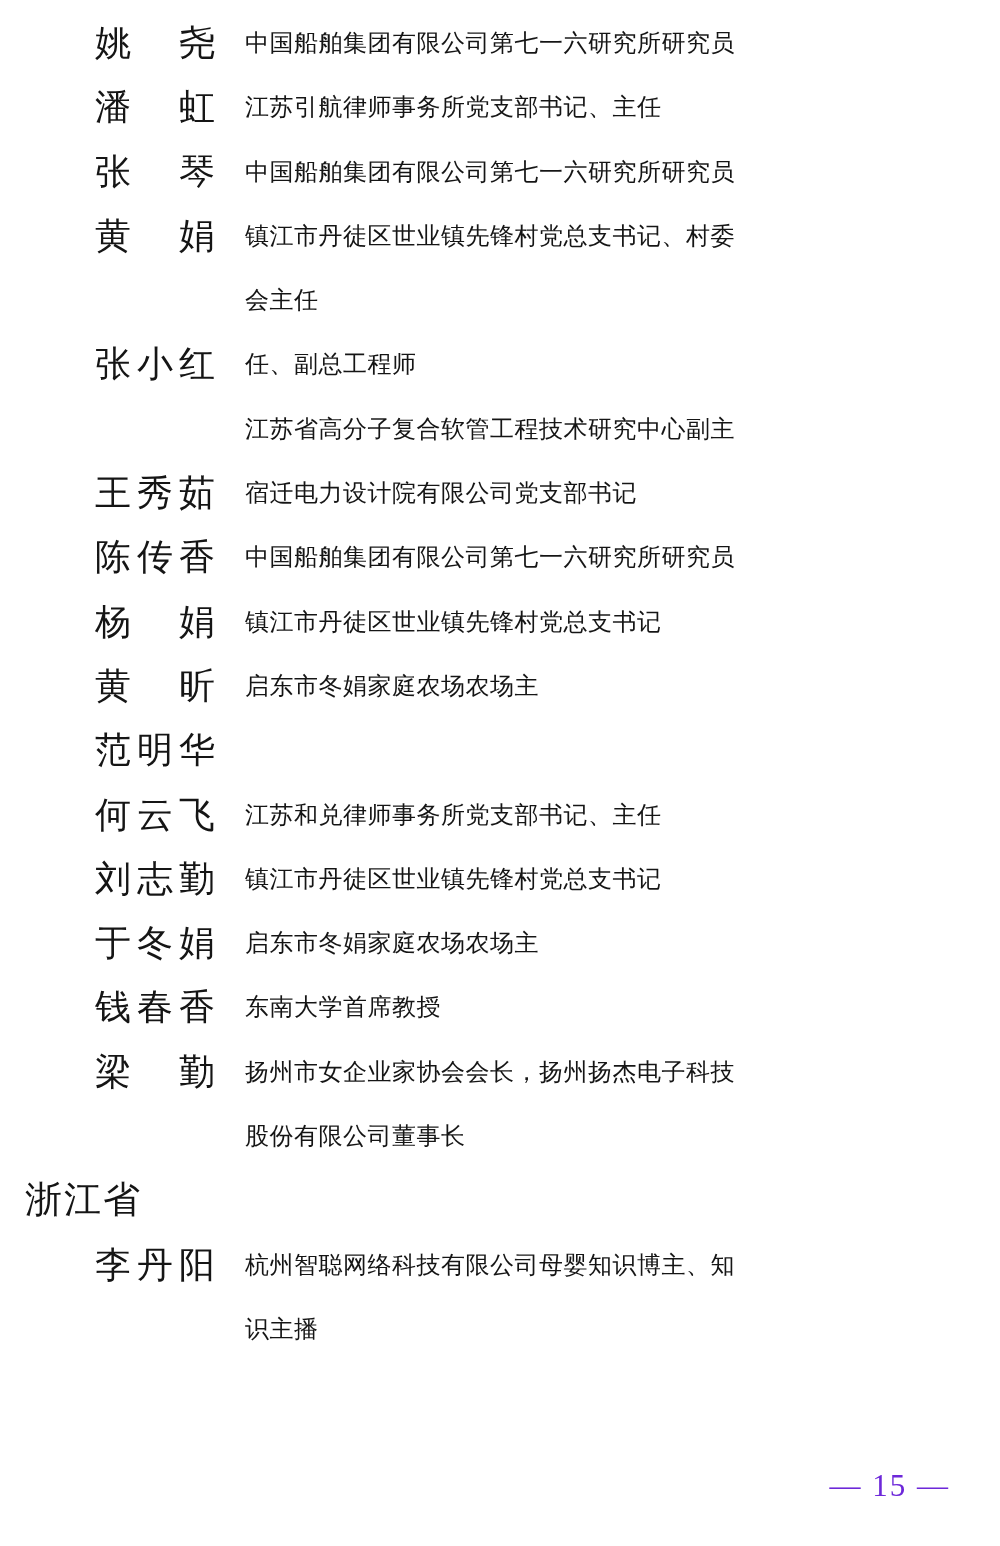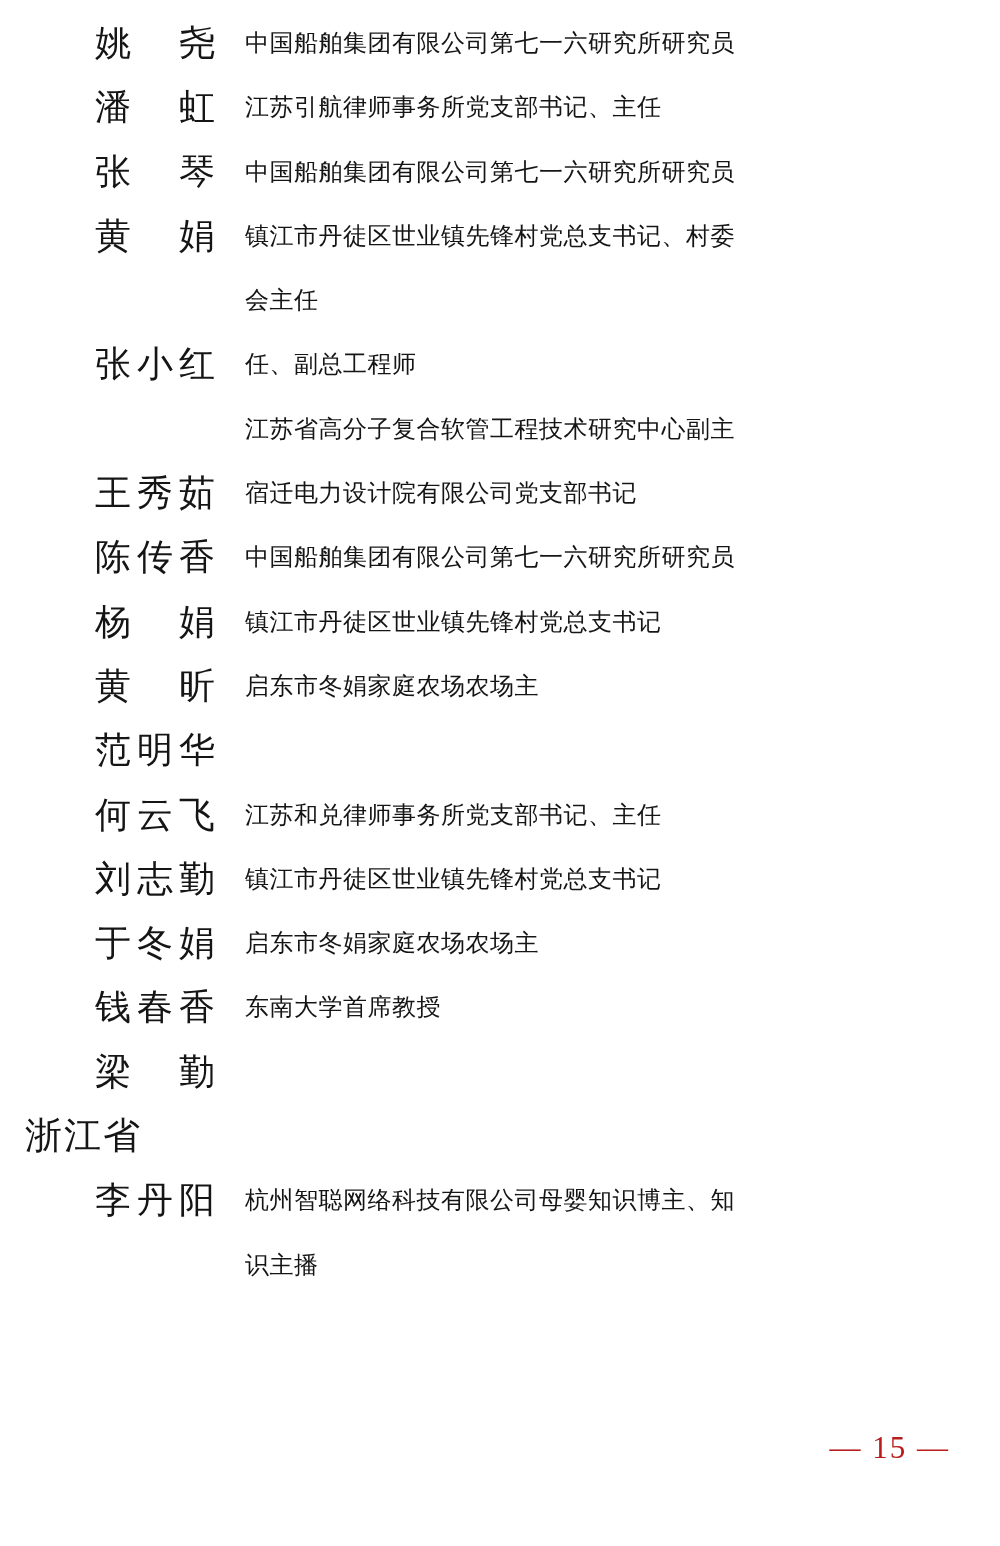--- a/index.html
+++ b/index.html
@@ -48,26 +48,26 @@
   .section-header {
     margin-left: 25px;
     font-size: 37px;
     line-height: 64.3px;
     font-weight: normal;
     font-family: "Liberation Sans", "DejaVu Sans", sans-serif;
     letter-spacing: 2px;
   }
   .page-number {
     position: absolute;
-    top: 1430px;
+    top: 1468px;
     right: 50px;
     font-size: 31px;
     line-height: 36px;
     letter-spacing: 2px;
-    color: #b91c1c;
+    color: #6d28d9;
   }
 </style>
 </head>
 <body>
 
 <div class="content" id="content">
   <div class="entry">
     <div class="name">
         <span>姚</span>
         <span>尧</span>
@@ -212,20 +212,24 @@
     <div class="desc">
         <div class="line">东南大学首席教授</div>
       </div>
   </div>
 
   <div class="entry">
     <div class="name">
         <span>梁</span>
         <span>勤</span>
       </div>
+    <div class="desc">
+        <div class="line">扬州市女企业家协会会长，扬州扬杰电子科技</div>
+        <div class="line">股份有限公司董事长</div>
+      </div>
   </div>
 
   <div class="section-header">浙江省</div>
 
   <div class="entry">
     <div class="name">
         <span>李</span>
         <span>丹</span>
         <span>阳</span>
       </div>

